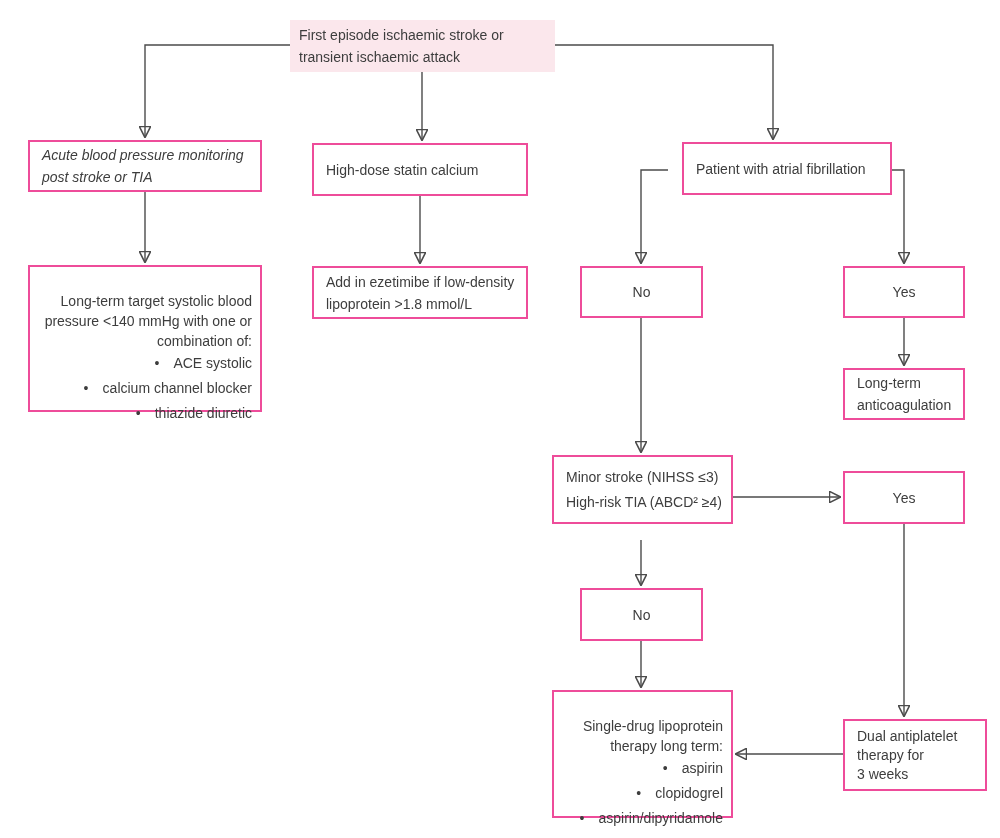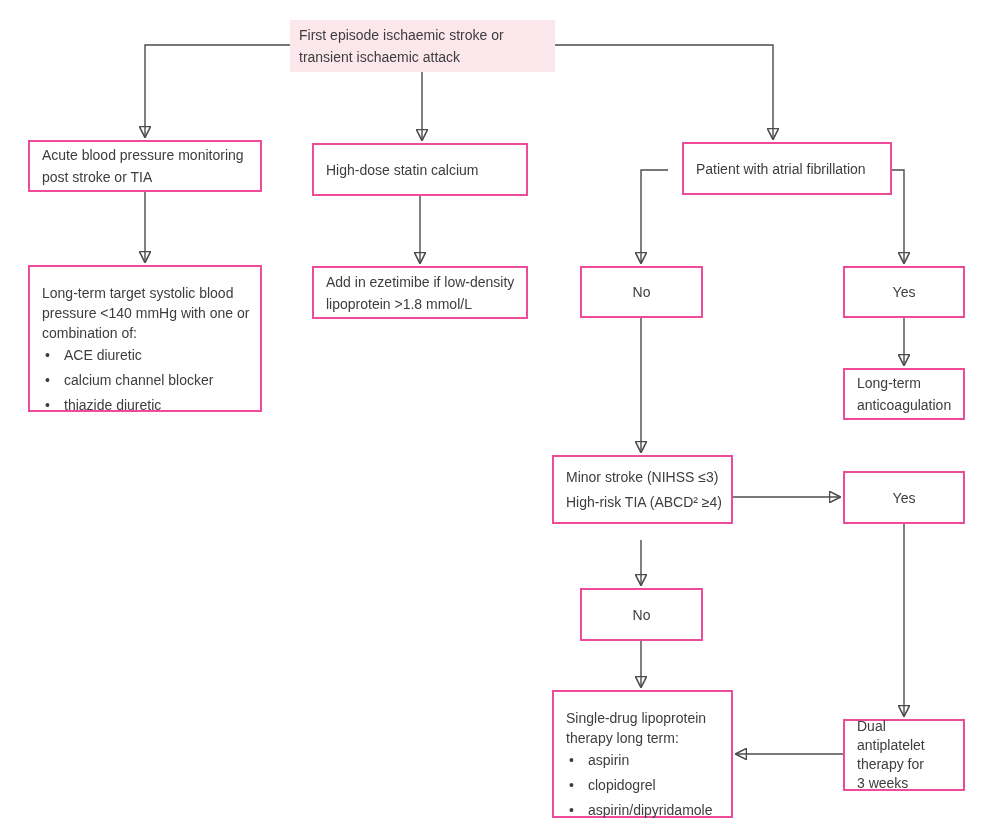--- a/index.html
+++ b/index.html
@@ -45,50 +45,51 @@
     background: #fbe7ec;
     padding-left: 9px;
   }
   .node.center {
     align-items: center;
     padding-left: 0;
     padding-right: 0;
   }
   .node.listbox {
     justify-content: flex-start;
-    padding-top: 16px;
+    padding-top: 24px;
+    align-items: flex-end;
   }
   .node.listbox .ln { line-height: 20px; }
   .bullet {
     position: relative;
     padding-left: 22px;
     line-height: 25px;
   }
   .bullet::before {
     content: "\2022";
     position: absolute;
     left: 3px;
     top: 0;
   }
   
   .n-root          { left: 290px; top: 20px;  width: 265px; height: 52px; }
-  .n-bp-monitoring { left: 28px;  top: 140px; width: 234px; height: 52px; }
+  .n-bp-monitoring { left: 28px;  top: 140px; width: 234px; height: 52px; font-style: italic; }
   .n-bp-target     { left: 28px;  top: 265px; width: 234px; height: 147px; }
   .n-statin        { left: 312px; top: 143px; width: 216px; height: 53px; }
   .n-ezetimibe     { left: 312px; top: 266px; width: 216px; height: 53px; }
   .n-af            { left: 668px; top: 142px; width: 210px; height: 53px; margin-left: 14px; }
   .n-af-no         { left: 580px; top: 266px; width: 123px; height: 52px; }
   .n-af-yes        { left: 843px; top: 266px; width: 122px; height: 52px; }
   .n-anticoag      { left: 843px; top: 368px; width: 122px; height: 52px; }
   .n-minor         { left: 552px; top: 455px; width: 181px; height: 69px; }
   .n-minor .ln     { line-height: 25px; }
   .n-ms-yes        { left: 843px; top: 471px; width: 122px; height: 53px; }
   .n-ms-no         { left: 580px; top: 588px; width: 123px; height: 53px; }
   .n-single        { left: 552px; top: 690px; width: 181px; height: 128px; }
-  .n-dual          { left: 843px; top: 719px; width: 122px; height: 72px; }
+  .n-dual          { left: 843px; top: 719px; width: 144px; height: 72px; }
   .n-dual .ln      { line-height: 19px; }
 </style>
 </head>
 <body>
 
 <div class="canvas">
 
   <svg class="connectors" viewBox="0 0 1000 838" xmlns="http://www.w3.org/2000/svg">
     <defs>
       <marker id="arrow" viewBox="0 0 10 10" refX="8.5" refY="5" markerWidth="8" markerHeight="8" orient="auto-start-reverse">
@@ -118,21 +119,21 @@
 
   <div class="node n-bp-monitoring">
     <div class="ln">Acute blood pressure monitoring</div>
     <div class="ln">post stroke or TIA</div>
   </div>
 
   <div class="node listbox n-bp-target">
     <div class="ln">Long-term target systolic blood</div>
     <div class="ln">pressure &lt;140 mmHg with one or</div>
     <div class="ln">combination of:</div>
-    <div class="bullet">ACE diuretic</div>
+    <div class="bullet">ACE systolic</div>
     <div class="bullet">calcium channel blocker</div>
     <div class="bullet">thiazide diuretic</div>
   </div>
 
   <div class="node n-statin">
     <div class="ln">High-dose statin calcium</div>
   </div>
 
   <div class="node n-ezetimibe">
     <div class="ln">Add in ezetimibe if low-density</div>

